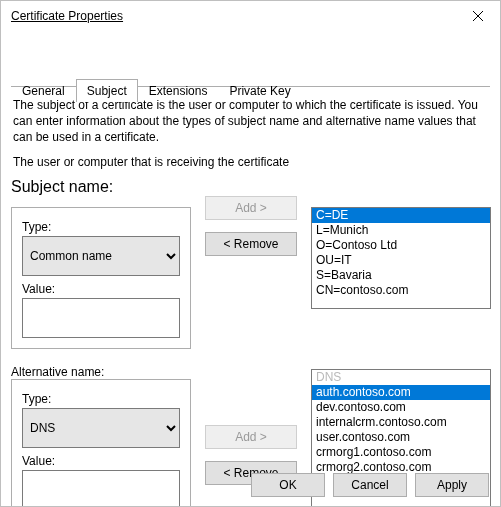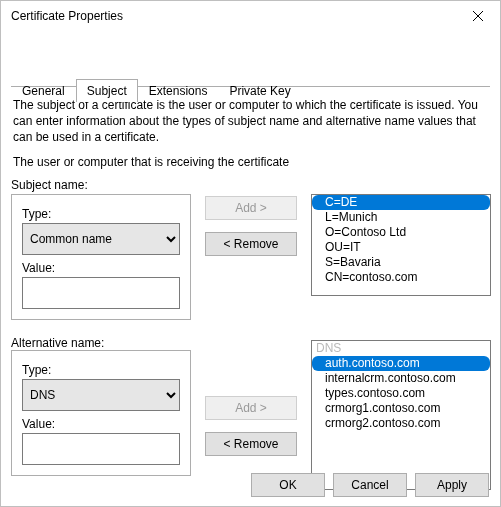--- a/index.html
+++ b/index.html
@@ -14,20 +14,21 @@
     overflow: hidden;
     border: 1px solid #bfbfbf;
   }
   .titlebar {
     display: flex;
     align-items: center;
     justify-content: space-between;
     height: 30px;
     padding: 0 0 0 10px;
     background: #fff;
+    text-decoration: underline;
   }
   .titlebar .title { color: #000; font-size: 12px; }
   .titlebar .close {
     width: 44px;
     height: 30px;
     display: flex;
     align-items: center;
     justify-content: center;
     color: #000;
     font-size: 14px;
@@ -68,35 +69,35 @@
   }
 
   .grid {
     display: grid;
     grid-template-columns: 180px 100px 180px;
     column-gap: 10px;
     align-items: start;
     margin-top: 4px;
   }
   .grid .label-row {
-    font-size: 12px;
-    margin-bottom: 2px;
+    font-size: 16px;
+    margin-bottom: 11px;
   }
   .left-panel {
     border: 1px solid #adadad;
     padding: 10px;
     background: #fff;
   }
   .field-label { margin: 2px 0 2px 0; }
   select, input[type=text] {
     width: 100%;
     font: inherit;
     border: 1px solid #7a7a7a;
     background: #e6e6e6;
-    height: 32px;
+    height: 40px;
     padding: 1px 3px;
   }
   input[type=text] { background: #fff; }
   select { background: #e6e6e6; }
 
   .mid-col {
     display: flex;
     flex-direction: column;
     align-items: center;
     padding-top: 18px;
@@ -124,24 +125,23 @@
     border: 1px solid #7a7a7a;
     background: #fff;
     height: 102px;
     width: 180px;
     overflow: auto;
     font-size: 12px;
     justify-self: end;
   }
   .listbox.tall { height: 150px; margin-top: 4px; }
   .listbox .item {
-    padding: 0 13px;
+    padding: 0 4px;
     line-height: 15px;
     white-space: nowrap;
-    border-radius: 6px;
   }
   .listbox .item.sel {
     background: #0078d7;
     color: #fff;
   }
   .listbox .header-item {
     padding: 0 4px;
     line-height: 15px;
     color: #b9b9b9;
     white-space: nowrap;
@@ -242,22 +242,23 @@
           <input type="text" value="" style="">
         </div>
       </div>
       <div class="alt-mid">
         <button class="btn disabled">Add &gt;</button>
         <button class="btn">&lt; Remove</button>
       </div>
       <div class="listbox tall" id="alt-list">
           <div class="header-item">DNS</div>
           <div class="item sel">auth.contoso.com</div>
+          <div class="item">dev.contoso.com</div>
           <div class="item">internalcrm.contoso.com</div>
-          <div class="item">types.contoso.com</div>
+          <div class="item">user.contoso.com</div>
           <div class="item">crmorg1.contoso.com</div>
           <div class="item">crmorg2.contoso.com</div>
         </div>
     </div>
   </div>
 
 </div>
 
 <div class="bottom-bar">
   <button class="btn">OK</button>

